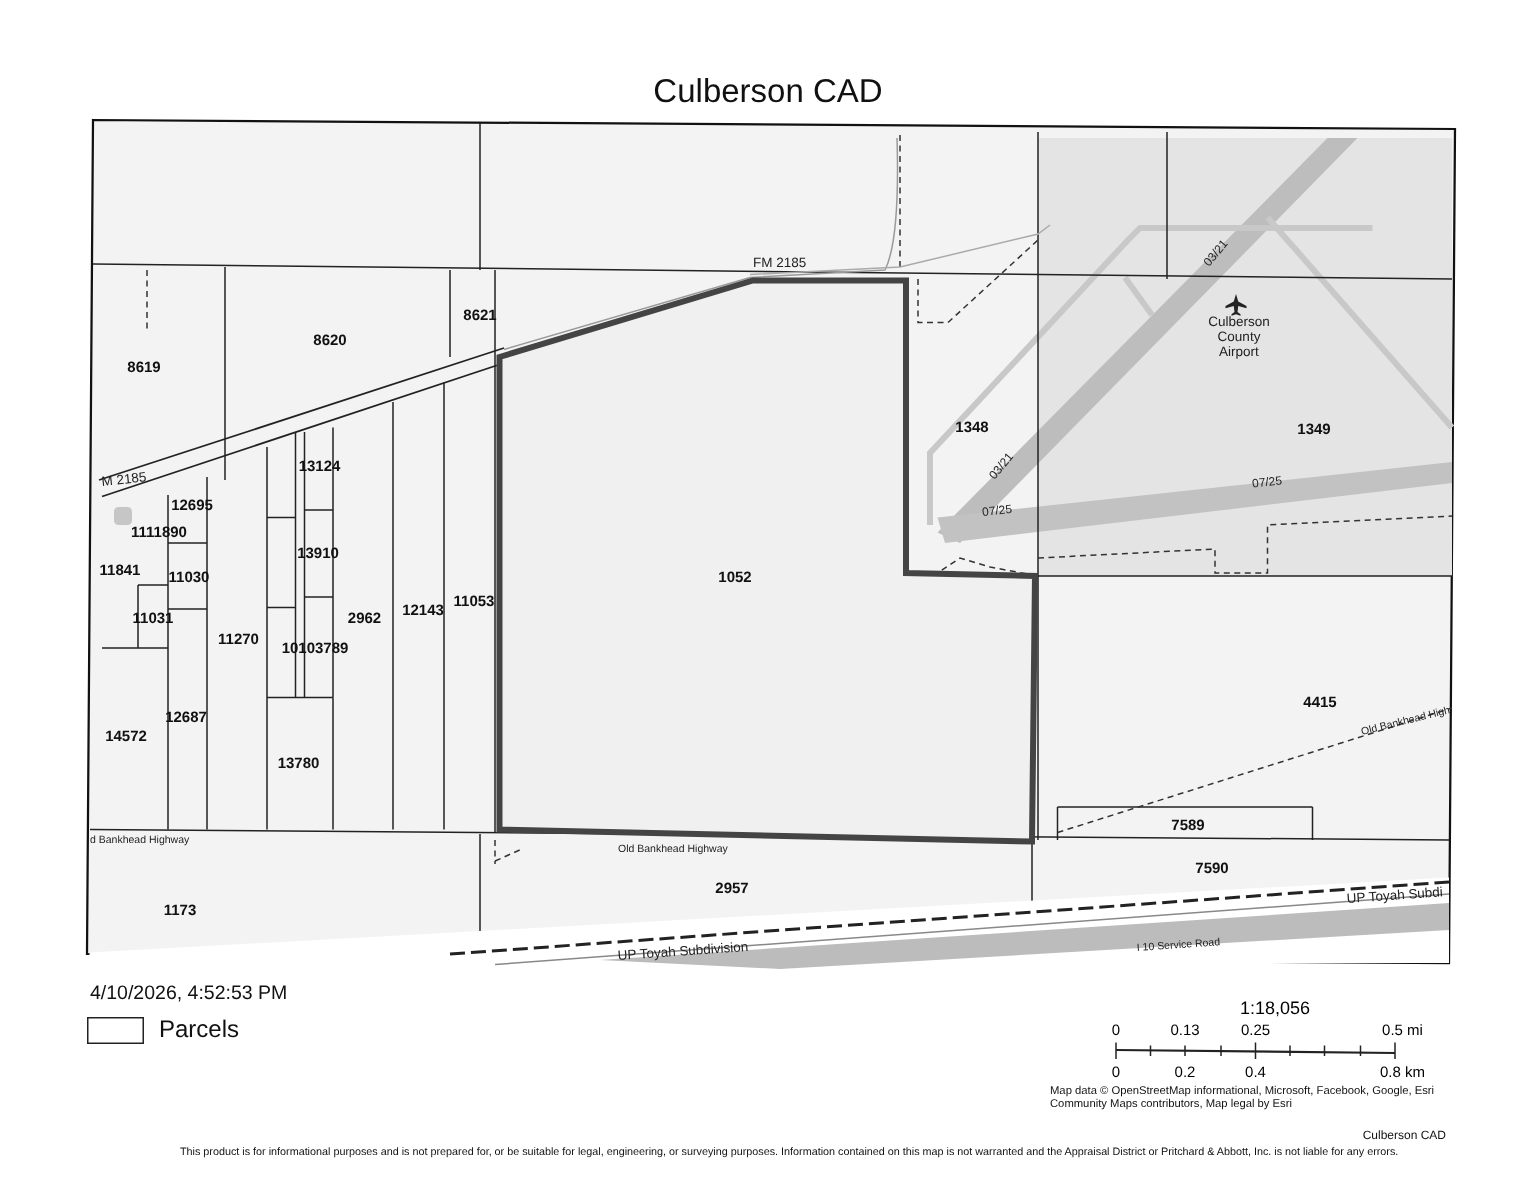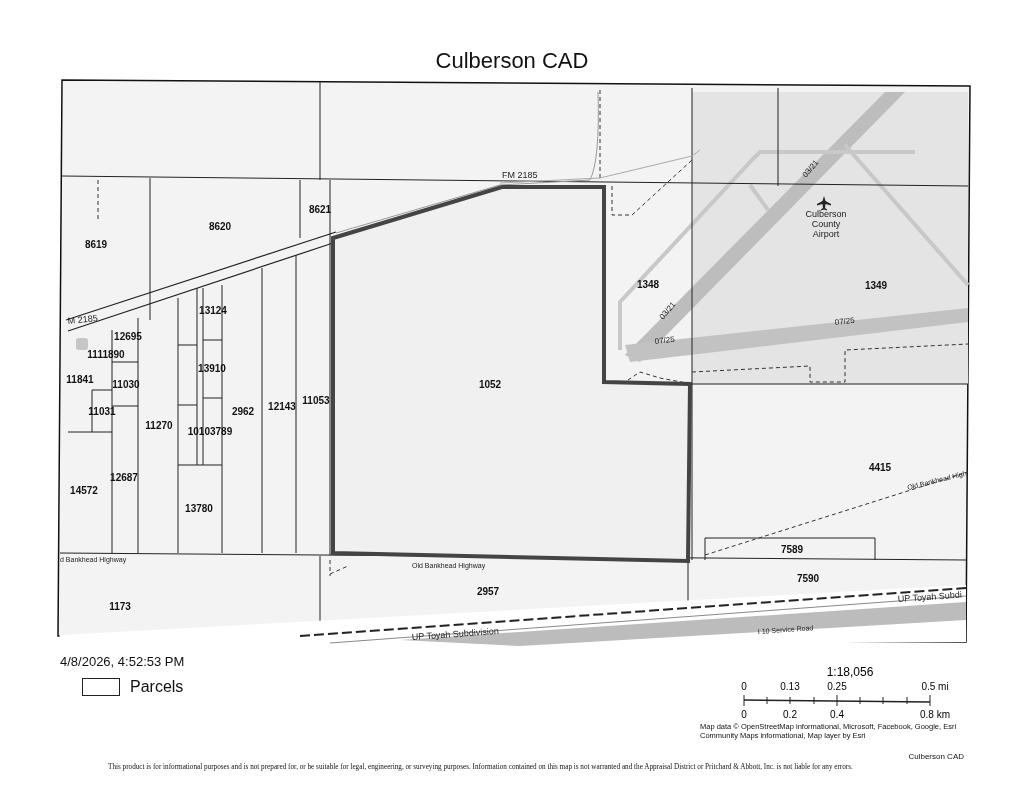--- a/index.html
+++ b/index.html
@@ -1,26 +1,26 @@
 <!DOCTYPE html>
 <html><head>
 <meta charset="utf-8">
 <style>
   html, body { margin:0; padding:0; background:#ffffff; }
   body { width:1024px; height:798px; position:relative; overflow:hidden; font-family:"Liberation Sans", sans-serif; color:#111; }
   .title { position:absolute; left:0; width:1024px; top:48px; text-align:center; font-size:22px; }
   #map { position:absolute; left:0; top:0; }
   .timestamp { position:absolute; left:60px; top:654px; font-size:13px; }
-  .legend { position:absolute; left:58px; top:678px; display:flex; align-items:center; gap:10px;margin-left:24px; }
+  .legend { position:absolute; left:58px; top:678px; display:flex; align-items:center; gap:10px; }
   .legend-swatch { width:36px; height:16px; border:1.5px solid #222; background:#fff; }
   .legend-label { font-size:16px; }
   .scale { position:absolute; left:730px; top:664px; width:240px; height:60px; }
   .attrib { position:absolute; left:700px; top:722px; font-size:7.5px; line-height:9px; width:270px; }
   .cad-footer { position:absolute; right:60px; top:752px; font-size:8px; }
-  .disclaimer { position:absolute; left:108px; top:763px; font-size:7.2px; white-space:nowrap;font-family:Liberation Serif, serif; }
+  .disclaimer { position:absolute; left:120px; top:763px; font-size:7.2px; white-space:nowrap; }
   svg text { font-family:"Liberation Sans", sans-serif; }
 </style>
 </head>
 <body>
 
 <div class="title">Culberson CAD</div>
 
 <svg id="map" width="1024" height="798">
 
   <polygon points="62,80 970,86 966,642 58,636" fill="#f3f3f3" stroke="#111" stroke-width="1.5"></polygon>
@@ -150,21 +150,21 @@
     <text x="68" y="324" font-size="9" transform="rotate(-6 68 324)">M 2185</text>
     <text x="60" y="562" font-size="7">d Bankhead Highway</text>
     <text x="412" y="568" font-size="7">Old Bankhead Highway</text>
     <text x="908" y="490" font-size="7" transform="rotate(-14 908 490)">Old Bankhead High</text>
     <text x="412" y="640" font-size="9" transform="rotate(-4 412 640)">UP Toyah Subdivision</text>
     <text x="898" y="602" font-size="9" transform="rotate(-4 898 602)">UP Toyah Subdi</text>
     <text x="758" y="634" font-size="7" transform="rotate(-4 758 634)">I 10 Service Road</text>
   </g>
 </svg>
 
-<div class="timestamp">4/8/2026, 4:52:53 PM</div>
+<div class="timestamp">4/10/2026, 4:52:53 PM</div>
 
 <div class="legend">
   <div class="legend-swatch"></div>
   <div class="legend-label">Parcels</div>
 </div>
 
 <svg class="scale" width="240" height="60" viewBox="0 0 240 60">
   <text x="120" y="12" font-size="12" text-anchor="middle">1:18,056</text>
   <text x="14" y="26" font-size="10" text-anchor="middle">0</text>
   <text x="60" y="26" font-size="10" text-anchor="middle">0.13</text>
@@ -183,17 +183,17 @@
     <line x1="200" y1="31" x2="200" y2="42"></line>
   </g>
   <text x="14" y="54" font-size="10" text-anchor="middle">0</text>
   <text x="60" y="54" font-size="10" text-anchor="middle">0.2</text>
   <text x="107" y="54" font-size="10" text-anchor="middle">0.4</text>
   <text x="205" y="54" font-size="10" text-anchor="middle">0.8 km</text>
 </svg>
 
 <div class="attrib">
   <div>Map data © OpenStreetMap informational, Microsoft, Facebook, Google, Esri</div>
-  <div>Community Maps informational, Map layer by Esri</div>
+  <div>Community Maps contributors, Map legal by Esri</div>
 </div>
 
 <div class="cad-footer">Culberson CAD</div>
 <div class="disclaimer">This product is for informational purposes and is not prepared for, or be suitable for legal, engineering, or surveying purposes. Information contained on this map is not warranted and the Appraisal District or Pritchard &amp; Abbott, Inc. is not liable for any errors.</div>
 
 </body></html>

